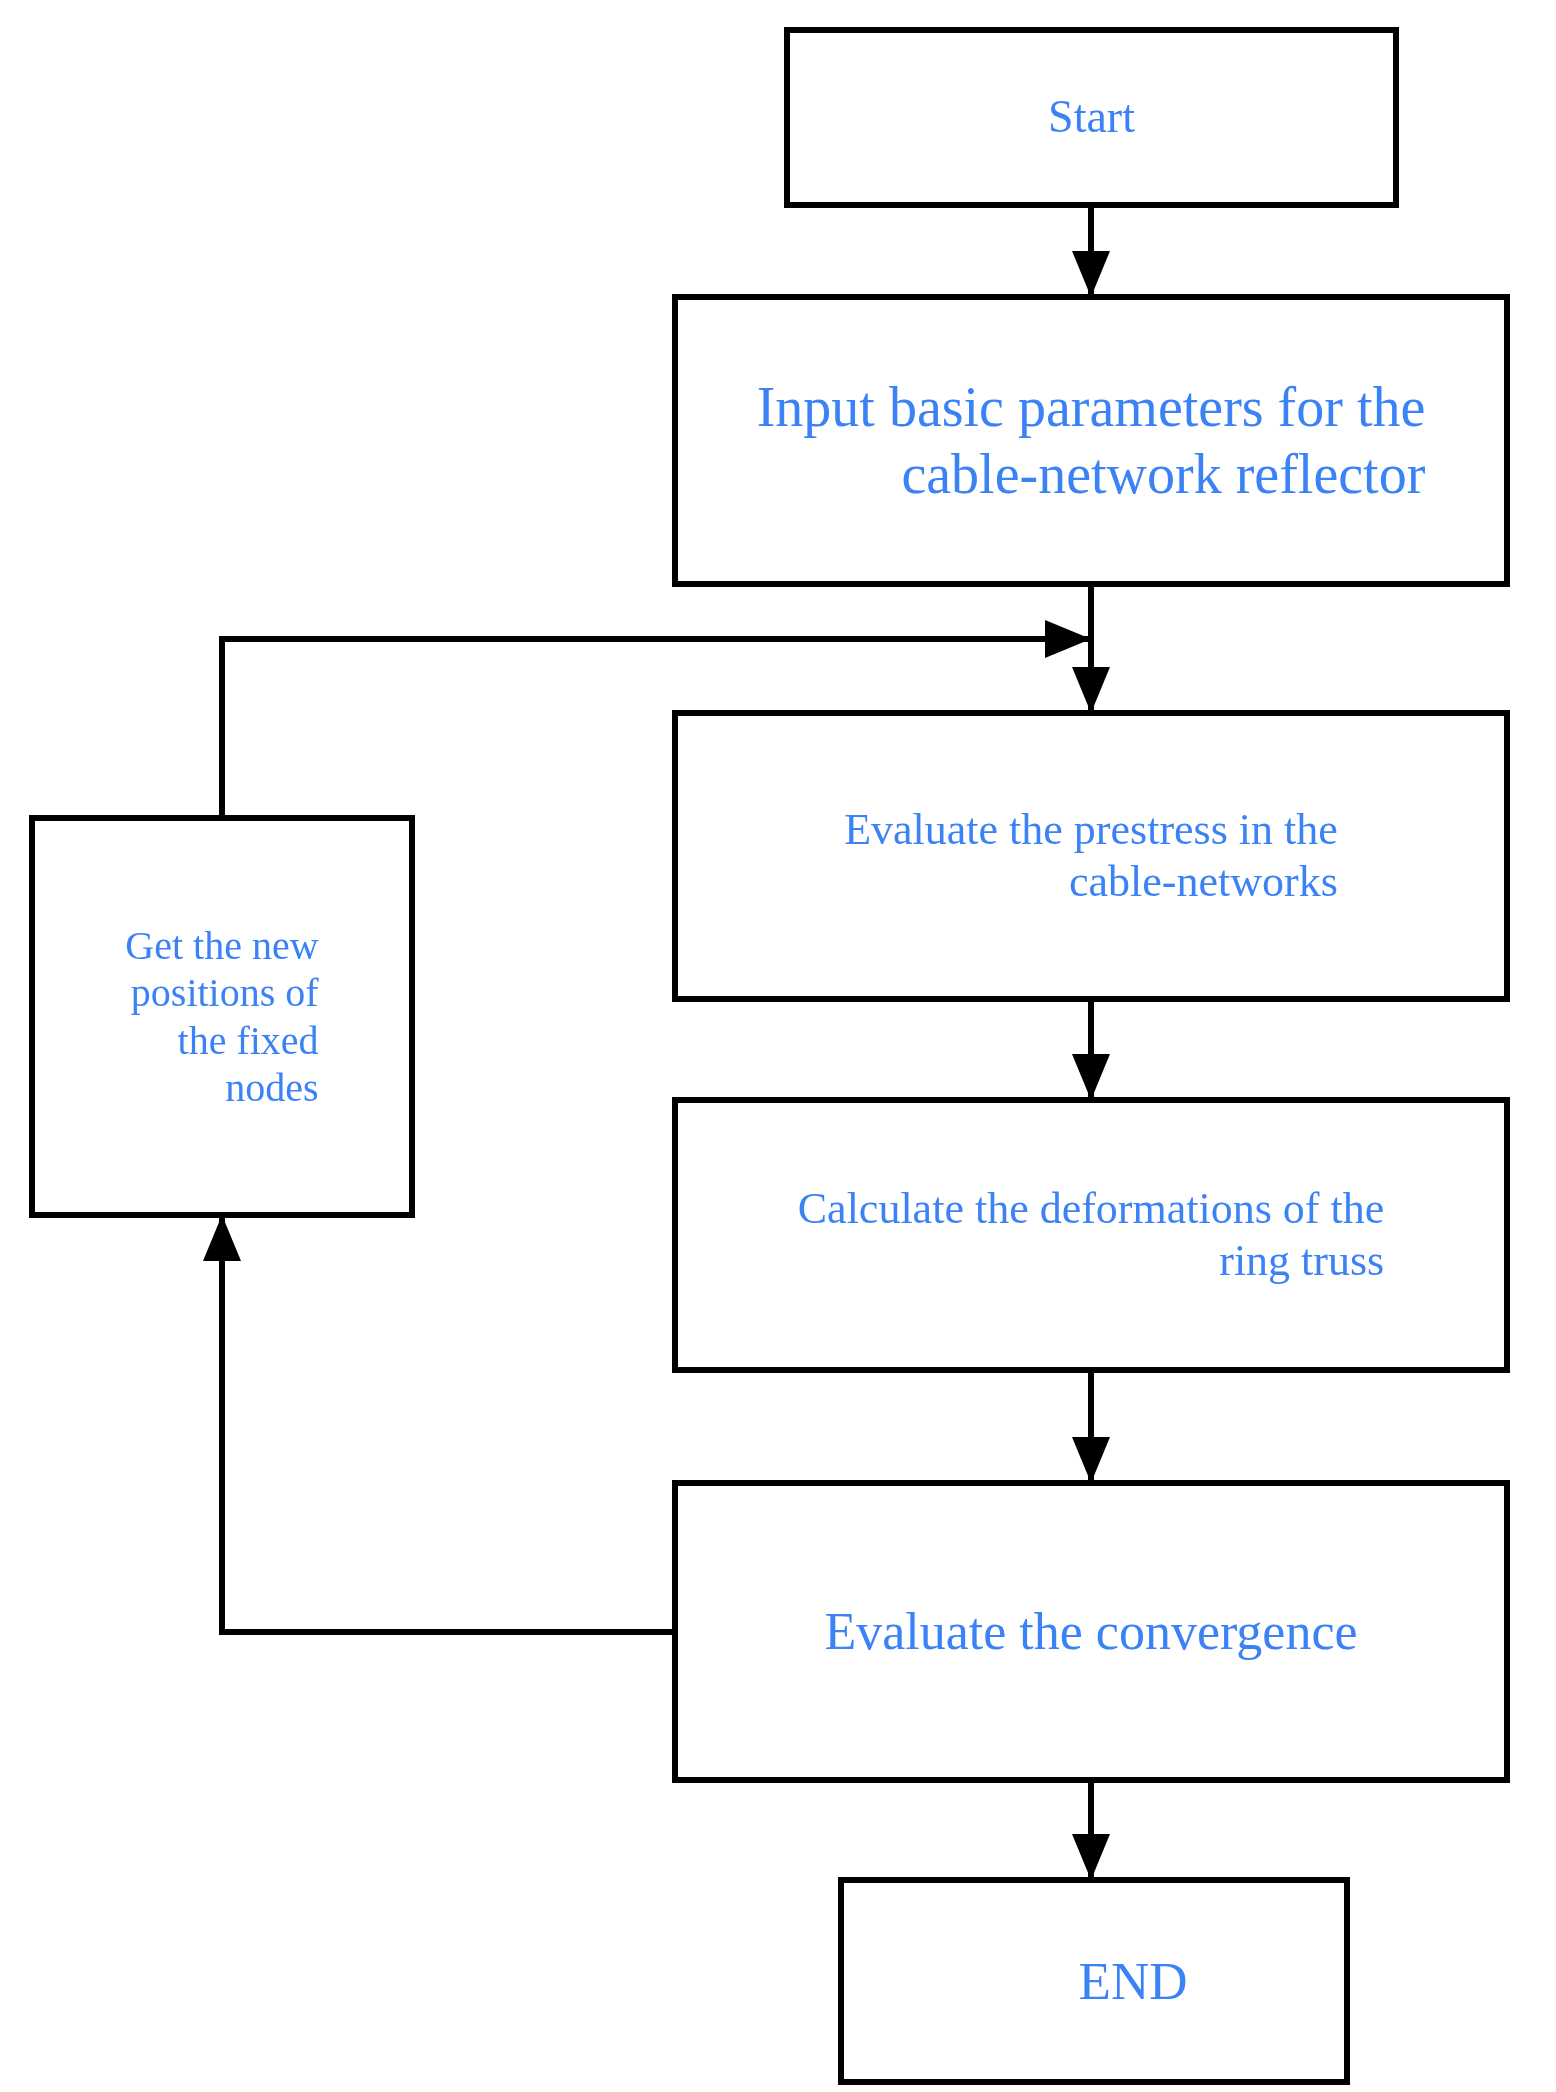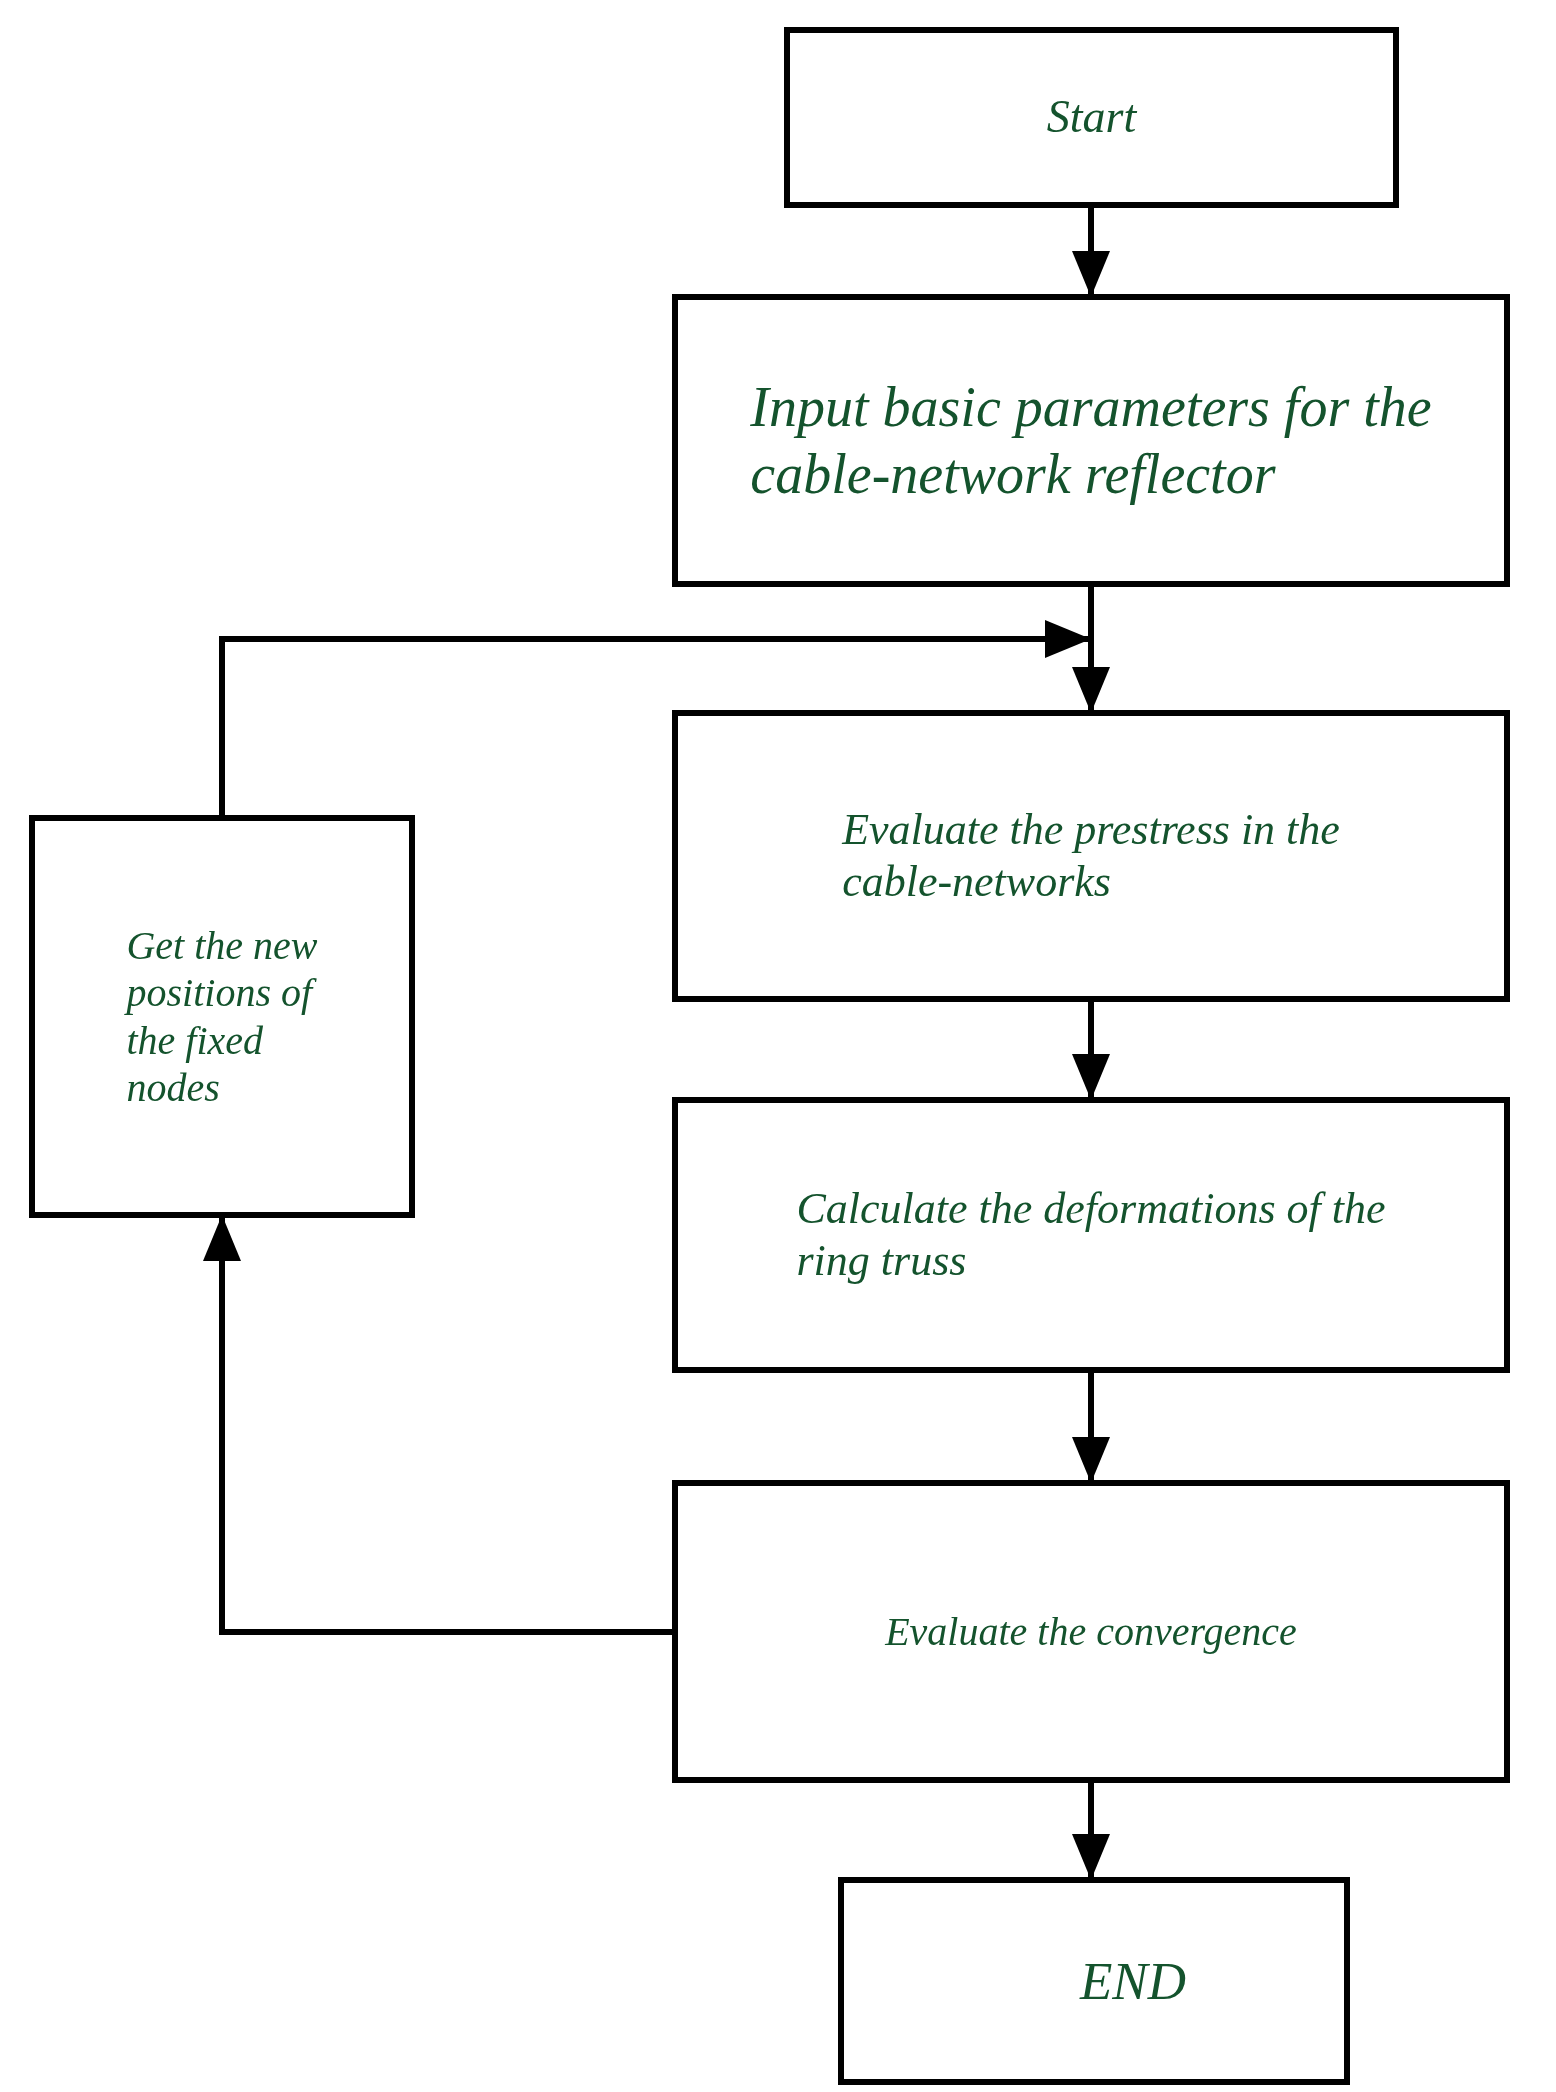--- a/index.html
+++ b/index.html
@@ -40,29 +40,28 @@
   }
   .arrow-head {
     fill: #000000;
     stroke: none;
   }
   .node-label {
     position: absolute;
     display: flex;
     align-items: center;
     justify-content: center;
-    text-align: left;
-    color: #14532d;
+    text-align: right;
+    color: #3b82f6;
     font-family: "Liberation Serif", "DejaVu Serif", serif;
     line-height: 1.18;
     white-space: pre-line;
     pointer-events: none;
     box-sizing: border-box;
     padding: 0 10px;
-    font-style: italic;
   }
 </style>
 </head>
 <body>
 
 <div id="flowchart-root">
 
   <svg id="flow-svg" viewBox="0 0 1556 2092">
     <g id="connectors-layer">
         <path d="M 1091 205 L 1091 297" class="flow-line" stroke-width="6"></path>
@@ -92,21 +91,21 @@
   </svg>
 
   <div id="labels-layer">
       <div class="node-label" style="left: 787px; top: 30px; width: 609px; height: 175px; font-size: 46px;">Start</div>
       <div class="node-label" style="left: 675px; top: 297px; width: 832px; height: 287px; font-size: 56px;">Input basic parameters for the
 cable-network reflector</div>
       <div class="node-label" style="left: 675px; top: 713px; width: 832px; height: 286px; font-size: 44px;">Evaluate the prestress in the
 cable-networks</div>
       <div class="node-label" style="left: 675px; top: 1100px; width: 832px; height: 270px; font-size: 44px;">Calculate the deformations of the
 ring truss</div>
-      <div class="node-label" style="left: 675px; top: 1483px; width: 832px; height: 297px; font-size: 40px;">Evaluate the convergence</div>
+      <div class="node-label" style="left: 675px; top: 1483px; width: 832px; height: 297px; font-size: 52px;">Evaluate the convergence</div>
       <div class="node-label" style="left: 880px; top: 1880px; width: 506px; height: 202px; font-size: 53px;">END</div>
       <div class="node-label" style="left: 32px; top: 818px; width: 380px; height: 397px; font-size: 40px;">Get the new
 positions of
 the fixed
 nodes</div>
     </div>
 
 </div>
 
 </body></html>

